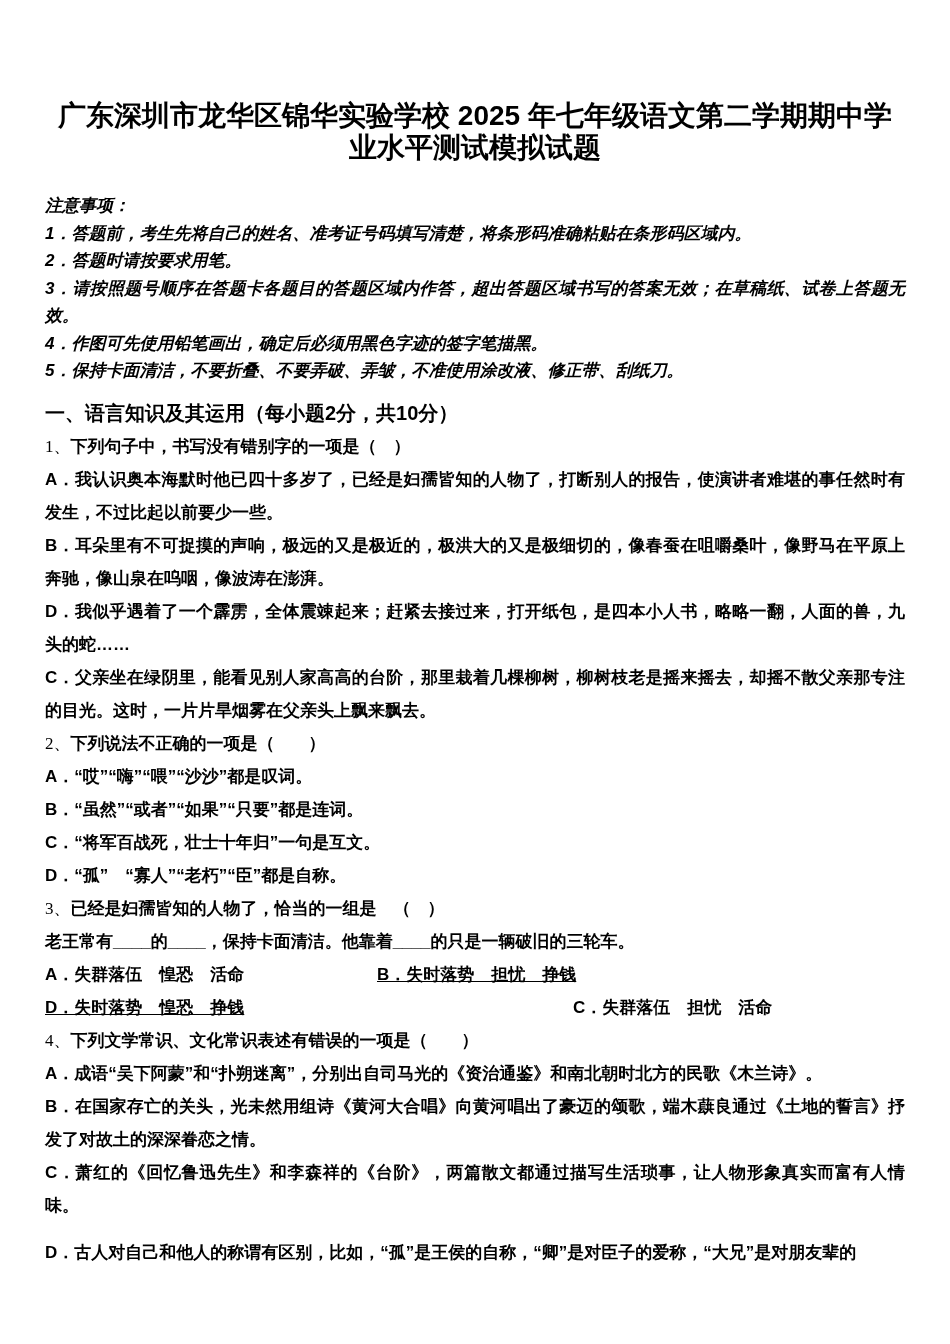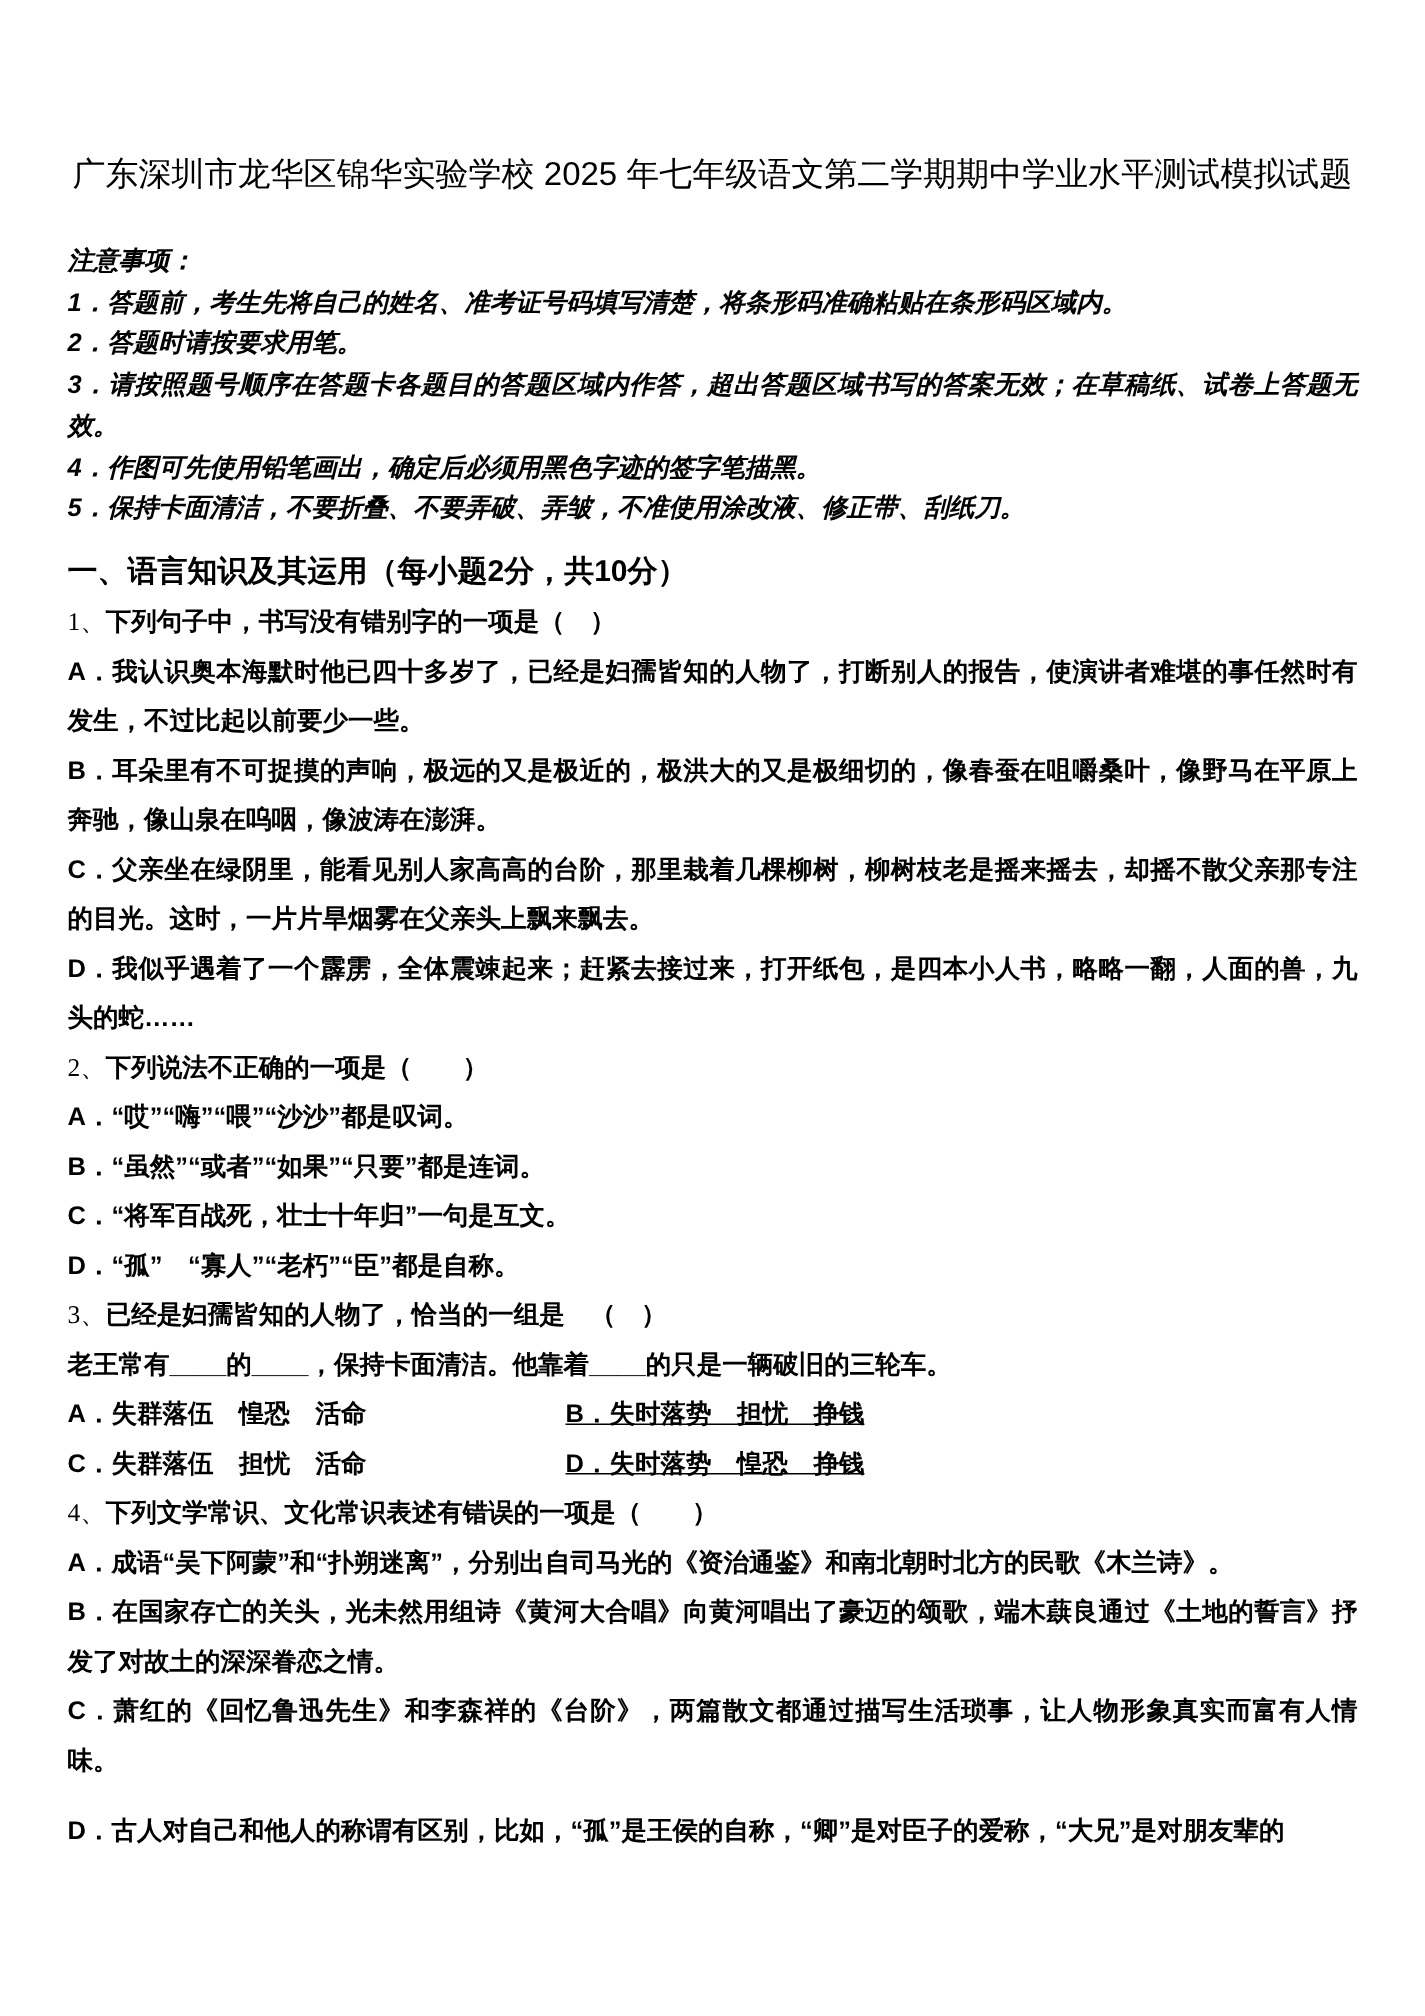--- a/index.html
+++ b/index.html
@@ -11,22 +11,22 @@
       width: 950px;
       min-height: 1344px;
       background: #ffffff;
       box-sizing: border-box;
       padding: 100px 45px 60px 45px;
       color: #000000;
       font-family: "Liberation Sans", "DejaVu Sans", sans-serif;
       font-weight: 700;
     }
     .title {
-      font-size: 22px;
-      font-weight: 400;
+      font-size: 28px;
+      font-weight: 700;
       line-height: 32px;
       text-align: center;
       margin: 0 0 28px 0;
     }
     .notice { margin: 0; font-style: italic; }
     .notice .line {
       font-size: 17px;
       line-height: 27.5px;
       margin: 0;
       text-align: justify;
@@ -76,42 +76,42 @@
     <p class="line">4．作图可先使用铅笔画出，确定后必须用黑色字迹的签字笔描黑。</p>
     <p class="line">5．保持卡面清洁，不要折叠、不要弄破、弄皱，不准使用涂改液、修正带、刮纸刀。</p>
   </section>
 
   <p class="section-heading">一、语言知识及其运用（每小题2分，共10分）</p>
 
   <div class="question">
     <p class="stem"><span class="qnum">1、</span><span>下列句子中，书写没有错别字的一项是（　）</span></p>
     <p class="option">A．我认识奥本海默时他已四十多岁了，已经是妇孺皆知的人物了，打断别人的报告，使演讲者难堪的事任然时有发生，不过比起以前要少一些。</p>
     <p class="option">B．耳朵里有不可捉摸的声响，极远的又是极近的，极洪大的又是极细切的，像春蚕在咀嚼桑叶，像野马在平原上奔驰，像山泉在呜咽，像波涛在澎湃。</p>
+    <p class="option">D．我似乎遇着了一个霹雳，全体震竦起来；赶紧去接过来，打开纸包，是四本小人书，略略一翻，人面的兽，九头的蛇……</p>
     <p class="option">C．父亲坐在绿阴里，能看见别人家高高的台阶，那里栽着几棵柳树，柳树枝老是摇来摇去，却摇不散父亲那专注的目光。这时，一片片旱烟雾在父亲头上飘来飘去。</p>
-    <p class="option">D．我似乎遇着了一个霹雳，全体震竦起来；赶紧去接过来，打开纸包，是四本小人书，略略一翻，人面的兽，九头的蛇……</p>
   </div>
 
   <div class="question">
     <p class="stem"><span class="qnum">2、</span><span>下列说法不正确的一项是（　　）</span></p>
     <p class="option">A．“哎”“嗨”“喂”“沙沙”都是叹词。</p>
     <p class="option">B．“虽然”“或者”“如果”“只要”都是连词。</p>
     <p class="option">C．“将军百战死，壮士十年归”一句是互文。</p>
     <p class="option">D．“孤”　“寡人”“老朽”“臣”都是自称。</p>
   </div>
 
   <div class="question">
     <p class="stem"><span class="qnum">3、</span><span>已经是妇孺皆知的人物了，恰当的一组是　（　）</span></p>
     <p class="passage">老王常有____的____，保持卡面清洁。他靠着____的只是一辆破旧的三轮车。</p>
     <div class="option-row">
       <p class="option col-left">A．失群落伍　惶恐　活命</p>
       <p class="option col-right">B．失时落势　担忧　挣钱</p>
     </div>
     <div class="option-row">
+      <p class="option col-right">D．失时落势　惶恐　挣钱</p>
       <p class="option col-left">C．失群落伍　担忧　活命</p>
-      <p class="option col-right">D．失时落势　惶恐　挣钱</p>
     </div>
   </div>
 
   <div class="question">
     <p class="stem"><span class="qnum">4、</span><span>下列文学常识、文化常识表述有错误的一项是（　　）</span></p>
     <p class="option">A．成语“吴下阿蒙”和“扑朔迷离”，分别出自司马光的《资治通鉴》和南北朝时北方的民歌《木兰诗》。</p>
     <p class="option">B．在国家存亡的关头，光未然用组诗《黄河大合唱》向黄河唱出了豪迈的颂歌，端木蕻良通过《土地的誓言》抒发了对故土的深深眷恋之情。</p>
     <p class="option">C．萧红的《回忆鲁迅先生》和李森祥的《台阶》，两篇散文都通过描写生活琐事，让人物形象真实而富有人情味。</p>
     <p class="option gap-top">D．古人对自己和他人的称谓有区别，比如，“孤”是王侯的自称，“卿”是对臣子的爱称，“大兄”是对朋友辈的</p>
   </div>

